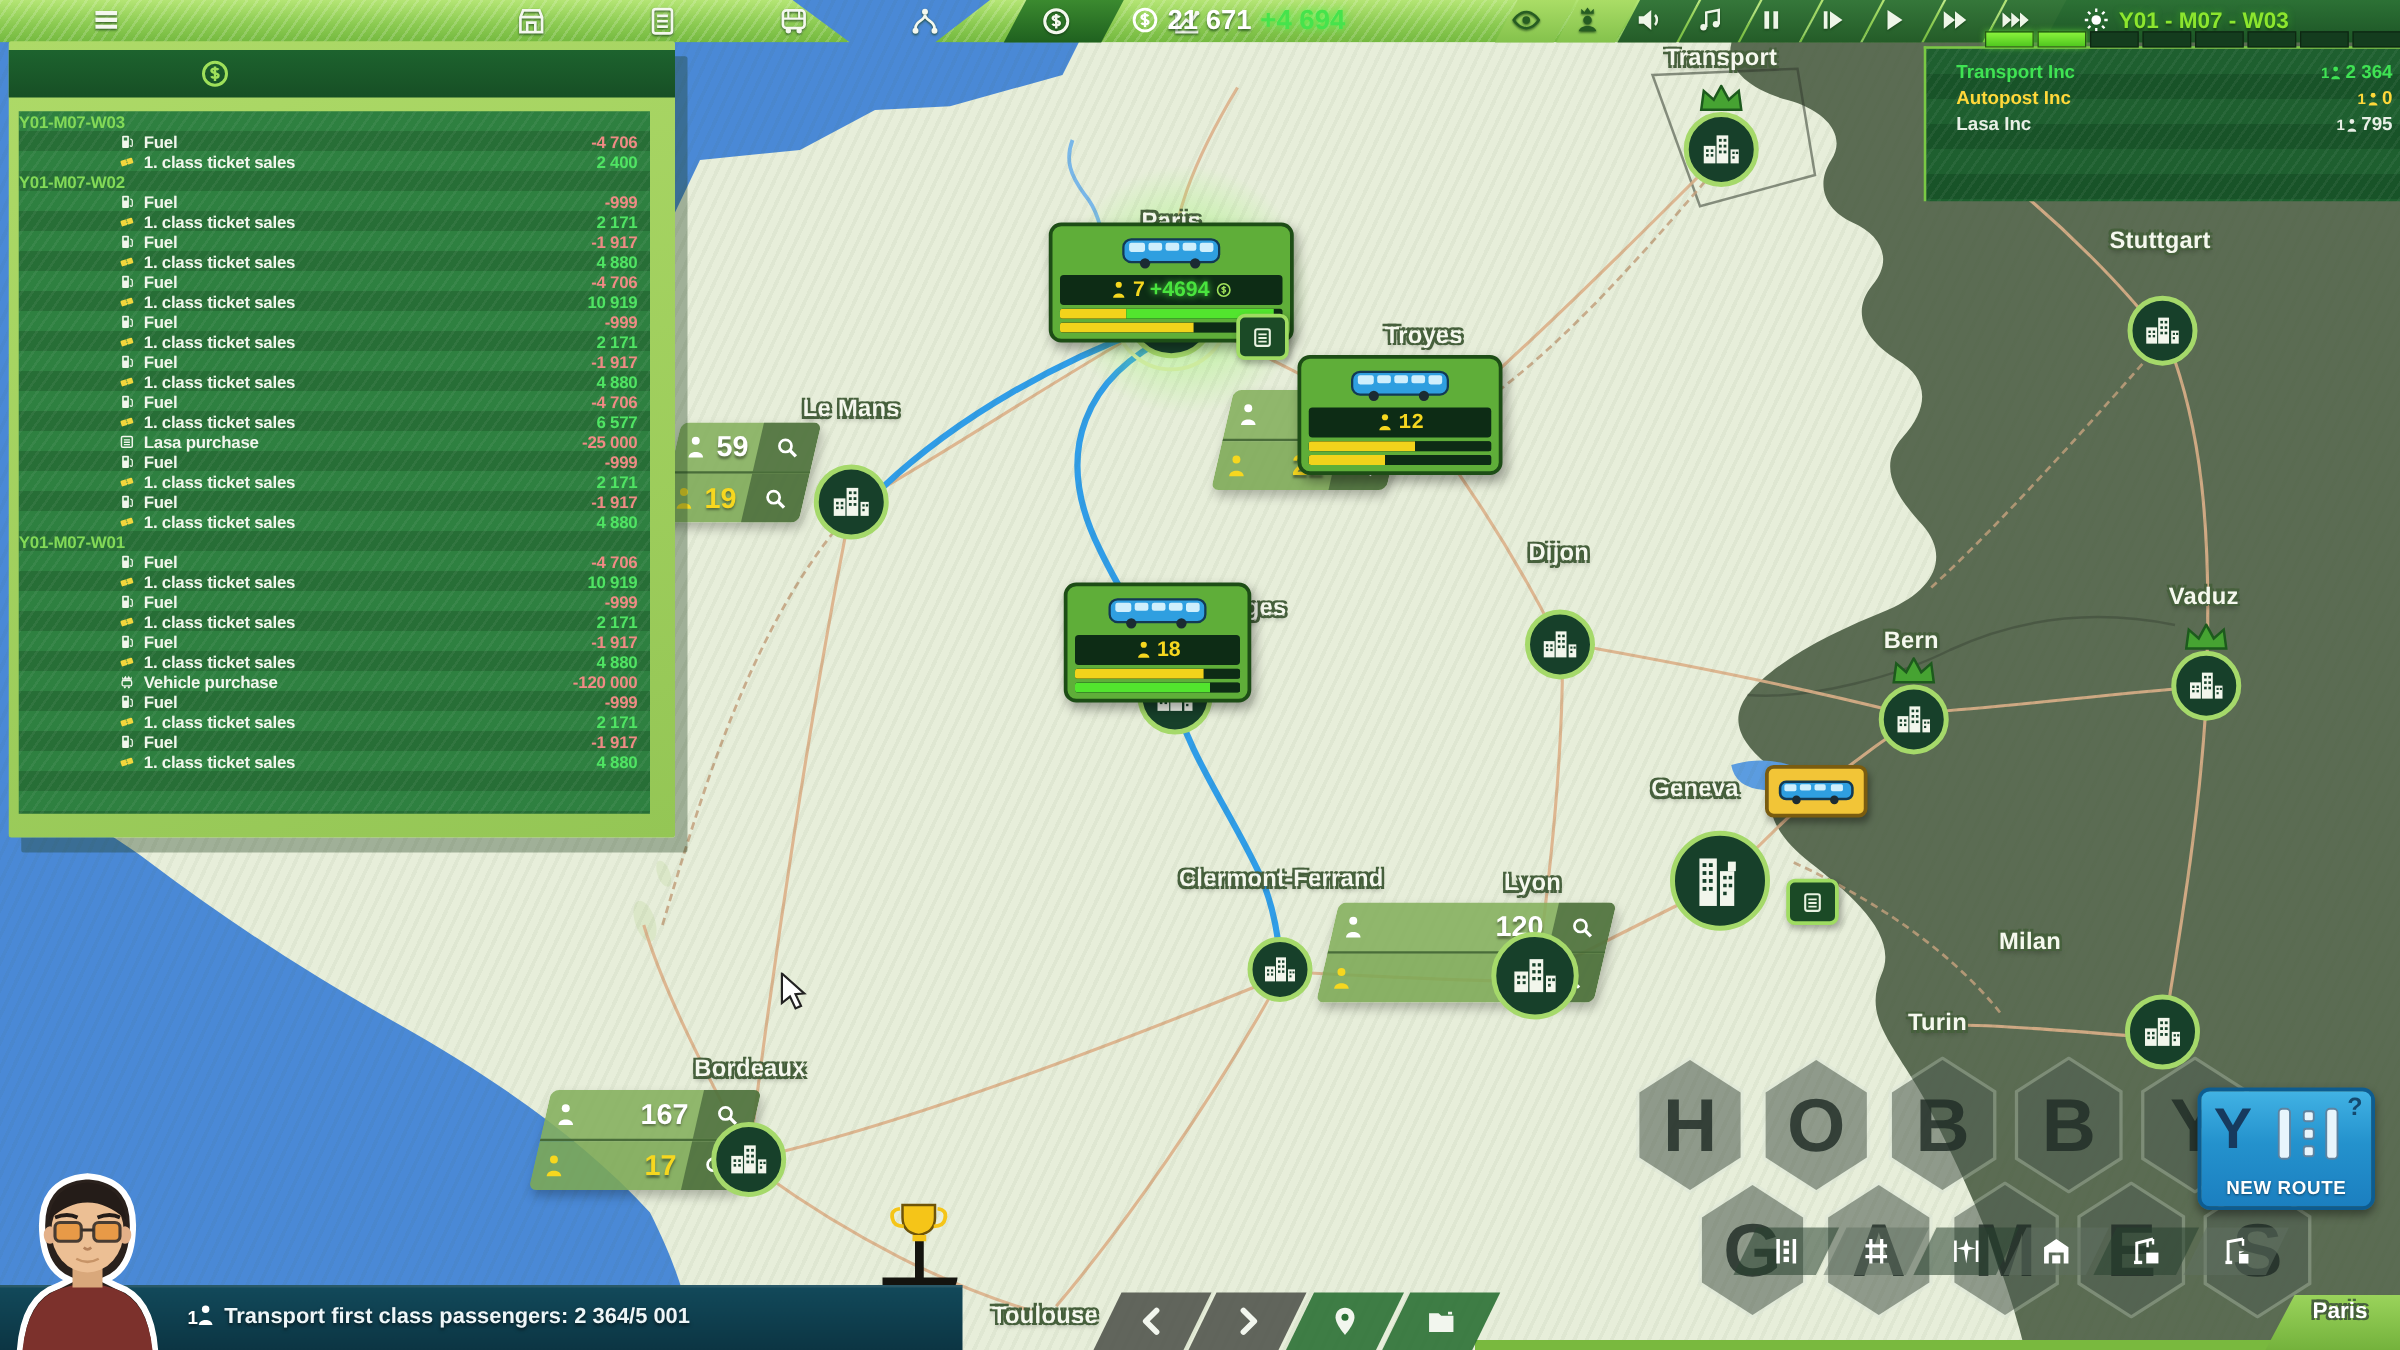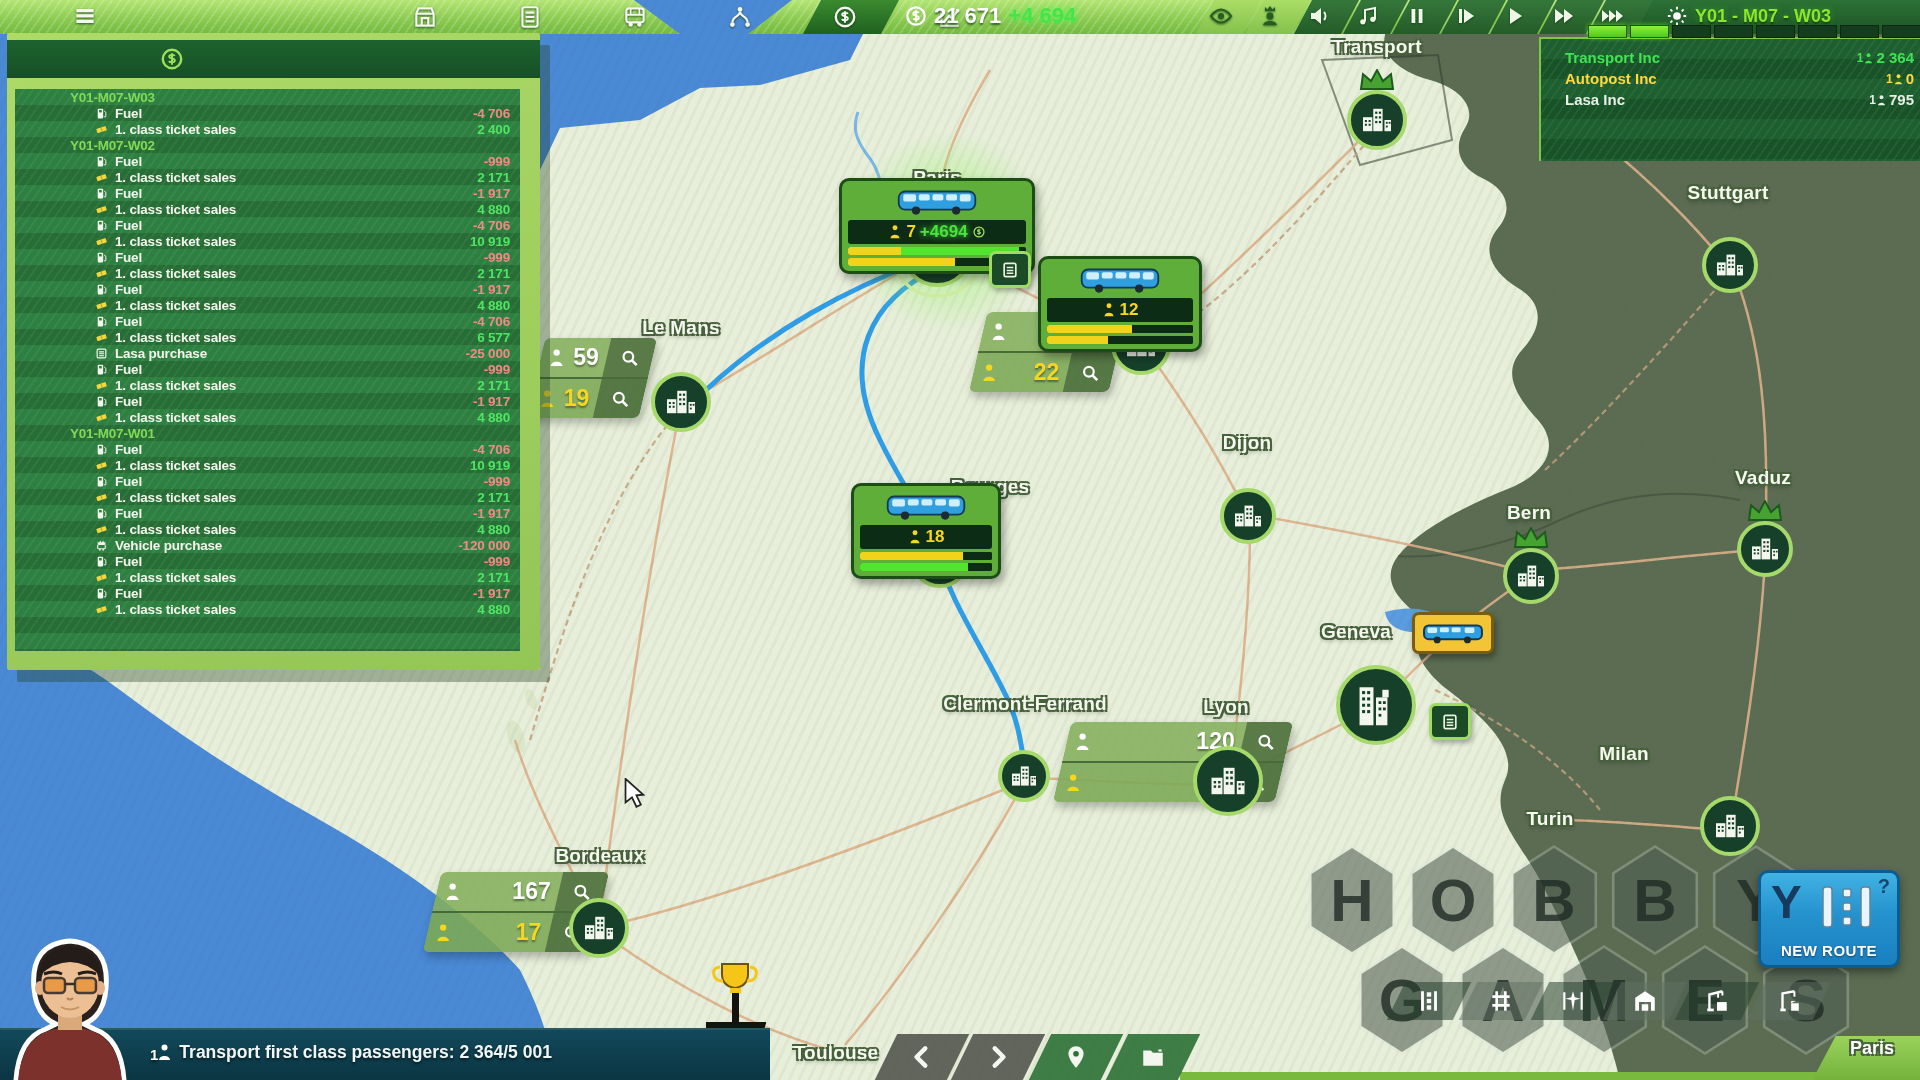--- a/index.html
+++ b/index.html
@@ -103,21 +103,21 @@
     background:linear-gradient(160deg,#aeda68,#94c655);border-radius:2px;
     box-shadow:10px 12px 0 rgba(30,60,30,.35);}
   #ledger-head{position:absolute;left:0;top:7px;width:100%;height:38px;
     background:linear-gradient(180deg,#1d632e,#174f25);display:flex;align-items:center;}
   #ledger-head .ic{margin-left:152px;color:#9fe05a;}
   #ledger-list{position:absolute;left:8px;top:56px;width:505px;height:562px;overflow:hidden;
     background:repeating-linear-gradient(180deg,#2e8040 0 16px,#276e36 16px 32px);}
   #ledger-list .hatchy{position:absolute;inset:0;
     background:repeating-linear-gradient(125deg,rgba(255,255,255,.05) 0 2px,transparent 2px 7px);}
   .lrow{position:relative;height:16px;display:flex;align-items:center;font-size:13.5px;letter-spacing:-.2px;}
-  .lrow.head{color:#82d957;padding-left:55px;}
+  .lrow.head{color:#82d957;}
   .lrow .lic{width:15px;height:13px;margin-left:80px;display:flex;}
   .lrow .llab{color:#f1f6ec;margin-left:5px;}
   .lrow .lval{margin-left:auto;margin-right:10px;}
   .lval.pos{color:#4fe463;} .lval.neg{color:#ef8b85;}
 
   
   #bottombar{position:absolute;left:0;top:1028px;width:770px;height:52px;z-index:8;
     background:linear-gradient(180deg,#12495a 0%,#0b3442 100%);border-top:2px solid rgba(130,200,215,.25);}
   #objective{position:absolute;left:150px;top:1042px;z-index:9;display:flex;align-items:center;gap:8px;
     color:#eef6f8;font-size:17.5px;text-shadow:0 2px 3px rgba(0,0,0,.6);}
@@ -836,21 +836,21 @@
         </div>
         <div class="bbar">
           <i style="width: 30%; background: rgb(242, 211, 27);"></i>
           <i style="width: 66%; background: rgb(82, 229, 46);"></i>
         </div>
         <div class="bbar">
           <i style="width: 60%; background: rgb(242, 211, 27);"></i>
           <i style="width: 40%; background: rgb(13, 44, 21);"></i>
         </div>
       </div>
-      <div class="bcard" style="left: 1038px; top: 256px; width: 146px;">
+      <div class="bcard" style="left: 1038px; top: 284px; width: 146px; font-family: Liberation Mono, monospace;">
         <div class="busimg">
           <svg viewBox="0 0 90 34" width="84" height="31">
             <rect x="3" y="6" width="84" height="20" rx="7" fill="#2f9fe0" stroke="#123a55" stroke-width="2"></rect>
             <rect x="8" y="9" width="14" height="8" rx="2" fill="#cfeffc"></rect>
             <rect x="25" y="9" width="12" height="7" rx="2" fill="#cfeffc"></rect>
             <rect x="40" y="9" width="12" height="7" rx="2" fill="#cfeffc"></rect>
             <rect x="55" y="9" width="12" height="7" rx="2" fill="#cfeffc"></rect>
             <rect x="70" y="9" width="12" height="8" rx="2" fill="#cfeffc"></rect>
             <circle cx="22" cy="27" r="4.5" fill="#1b2b33"></circle>
             <circle cx="66" cy="27" r="4.5" fill="#1b2b33"></circle>
@@ -867,21 +867,21 @@
         </div>
         <div class="bbar">
           <i style="width: 58%; background: rgb(242, 211, 27);"></i>
           <i style="width: 42%; background: rgb(13, 44, 21);"></i>
         </div>
         <div class="bbar">
           <i style="width: 42%; background: rgb(242, 211, 27);"></i>
           <i style="width: 58%; background: rgb(13, 44, 21);"></i>
         </div>
       </div>
-      <div class="bcard" style="left: 851px; top: 466px; width: 132px; margin-top: 17px;">
+      <div class="bcard" style="left: 851px; top: 466px; width: 132px;">
         <div class="busimg">
           <svg viewBox="0 0 90 34" width="84" height="31">
             <rect x="3" y="6" width="84" height="20" rx="7" fill="#2f9fe0" stroke="#123a55" stroke-width="2"></rect>
             <rect x="8" y="9" width="14" height="8" rx="2" fill="#cfeffc"></rect>
             <rect x="25" y="9" width="12" height="7" rx="2" fill="#cfeffc"></rect>
             <rect x="40" y="9" width="12" height="7" rx="2" fill="#cfeffc"></rect>
             <rect x="55" y="9" width="12" height="7" rx="2" fill="#cfeffc"></rect>
             <rect x="70" y="9" width="12" height="8" rx="2" fill="#cfeffc"></rect>
             <circle cx="22" cy="27" r="4.5" fill="#1b2b33"></circle>
             <circle cx="66" cy="27" r="4.5" fill="#1b2b33"></circle>

